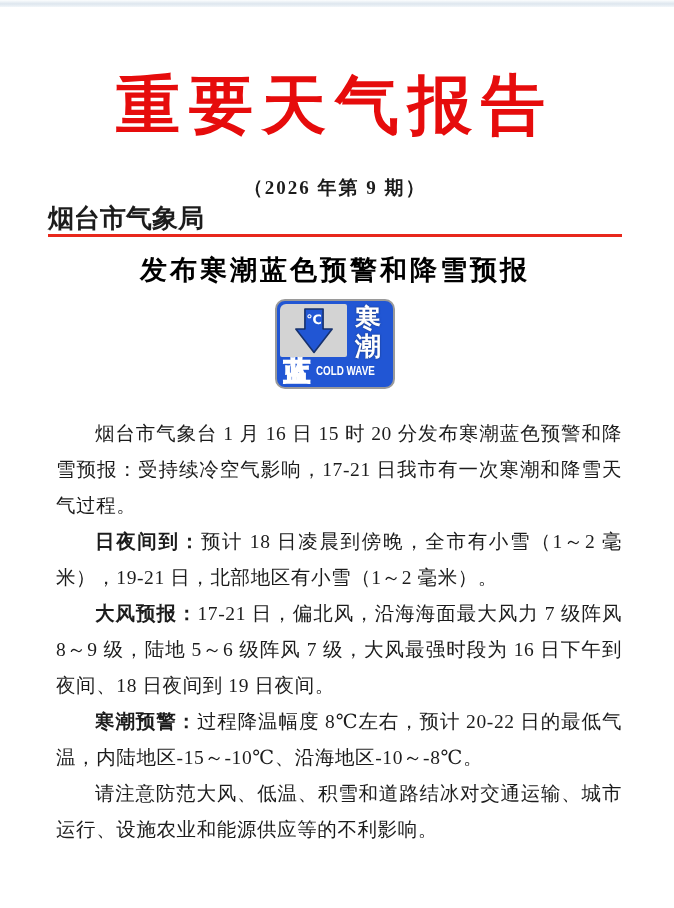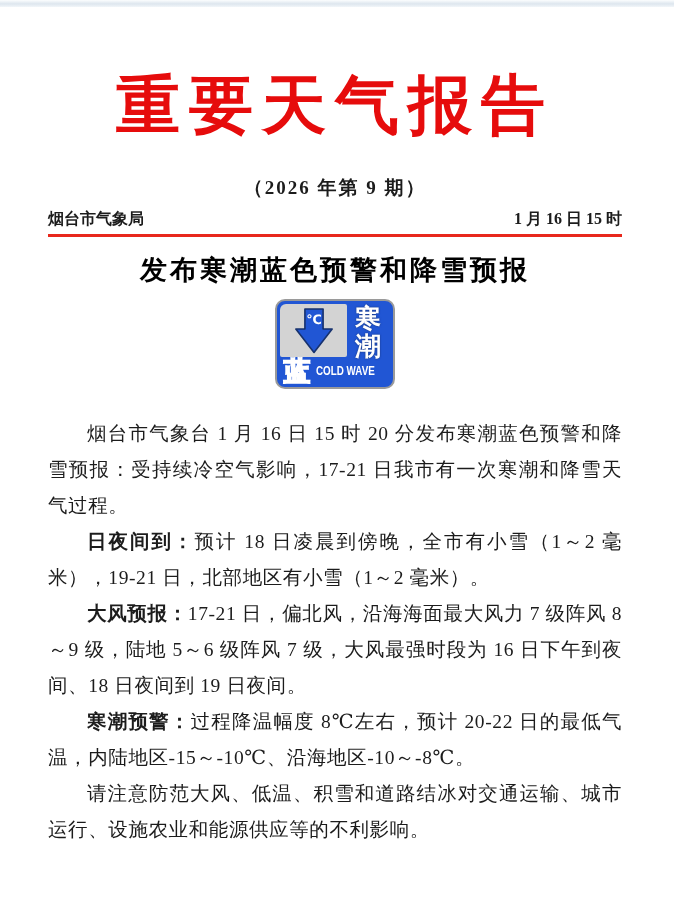--- a/index.html
+++ b/index.html
@@ -37,21 +37,21 @@
     font-size: 19px;
     line-height: 25px;
     letter-spacing: 2px;
   }
   .issuer-row {
     margin-top: 5px;
     display: flex;
     justify-content: space-between;
     align-items: baseline;
     font-weight: 700;
-    font-size: 16px;
+    font-size: 26px;
     line-height: 27px;
   }
   .red-rule {
     margin-top: 2px;
     height: 3px;
     background: var(--rule_red, #e8281c);
   }
   .headline {
     margin: 15px 0 0 0;
     text-align: center;
@@ -115,21 +115,21 @@
   .name-en {
     margin-left: 6px;
     color: #ffffff;
     font-weight: 800;
     font-size: 12px;
     letter-spacing: 0px;
     transform: scaleX(0.82);
     transform-origin: left center;
     white-space: nowrap;
   }
-  .body-text { margin-top: 27px; }
+  .body-text { margin-top: 27px; margin-left: 8px; }
   .para {
     margin: 0;
     font-size: 19.5px;
     line-height: 36px;
     letter-spacing: 0.6px;
     text-align: justify;
     text-indent: 2em;
     color: var(--text, #1c1c1c);
   }
   .para .lead { font-weight: 700; }
@@ -140,21 +140,20 @@
 <div class="window-edge"></div>
 
 <div class="page">
 
   <h1 class="doc-title">重要天气报告</h1>
 
   <div class="issue-line">（2026 年第 9 期）</div>
 
   <div class="issuer-row">
     <span>烟台市气象局</span>
-    <span>1 月 16 日 15 时</span>
   </div>
 
   <div class="red-rule"></div>
 
   <h2 class="headline">发布寒潮蓝色预警和降雪预报</h2>
 
   <div class="icon-wrap">
     <div class="warn-icon">
       <div class="warn-panel">
         <svg width="58" height="48" viewBox="0 0 64 74">

